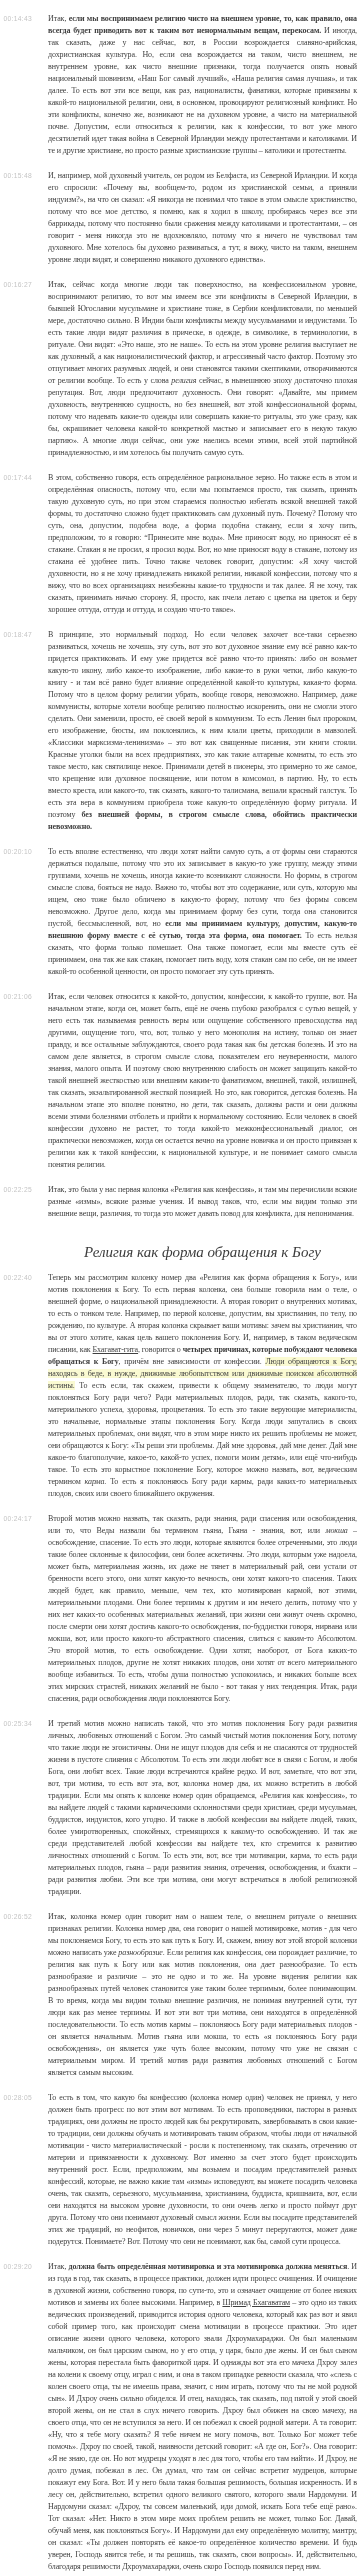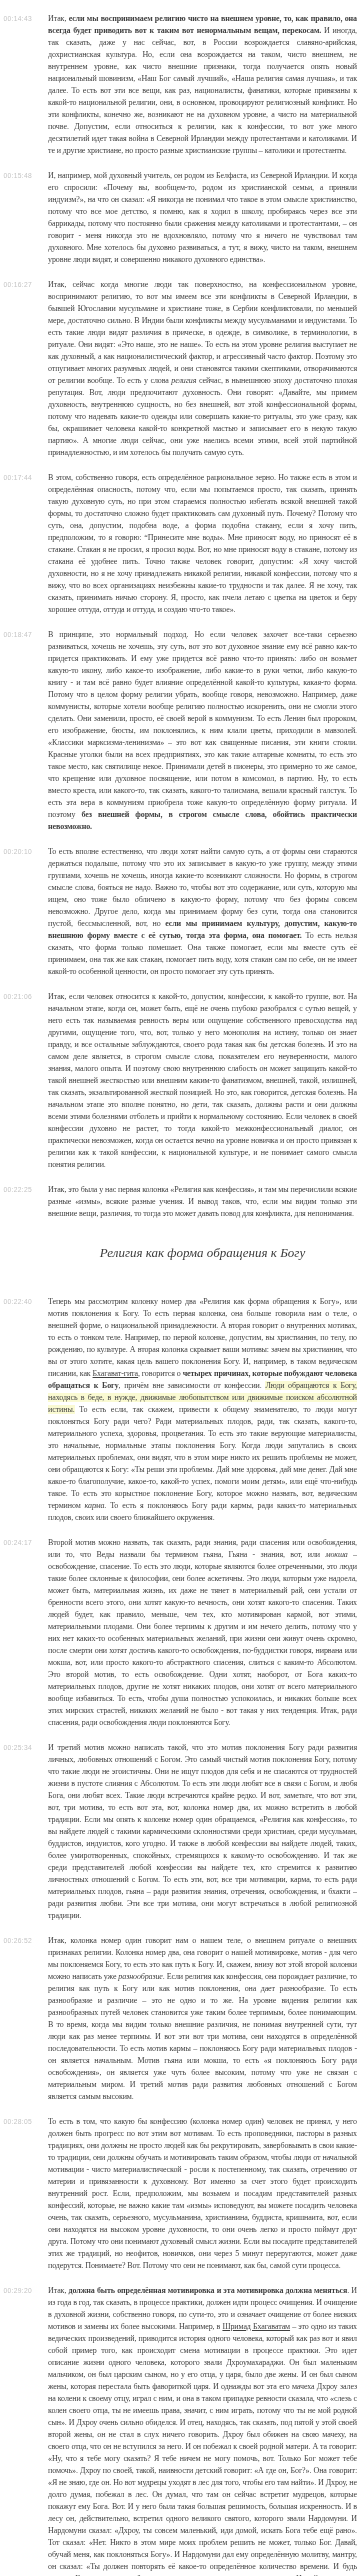--- a/index.html
+++ b/index.html
@@ -31,23 +31,23 @@
     line-height:12px;
     letter-spacing:-0.1px;
     text-align:justify;
   }
   .b{font-weight:bold;}
   .i{font-style:italic;}
   .u{text-decoration:underline;margin-top:40px;}
   .hl{background:#fafad2;}
   .heading{
     width:309px;
-    margin:26px 0 36px 48px;
+    margin:26px 0 12px 48px;
     text-align:center;
-    font-size:13px;
+    font-size:15px;
     line-height:13.4px;
     color:#3c3c3c;
   }
   .heading.italic{font-style:italic;}
 </style>
 </head>
 <body>
 
 <div class="page">
   <div id="transcript">

